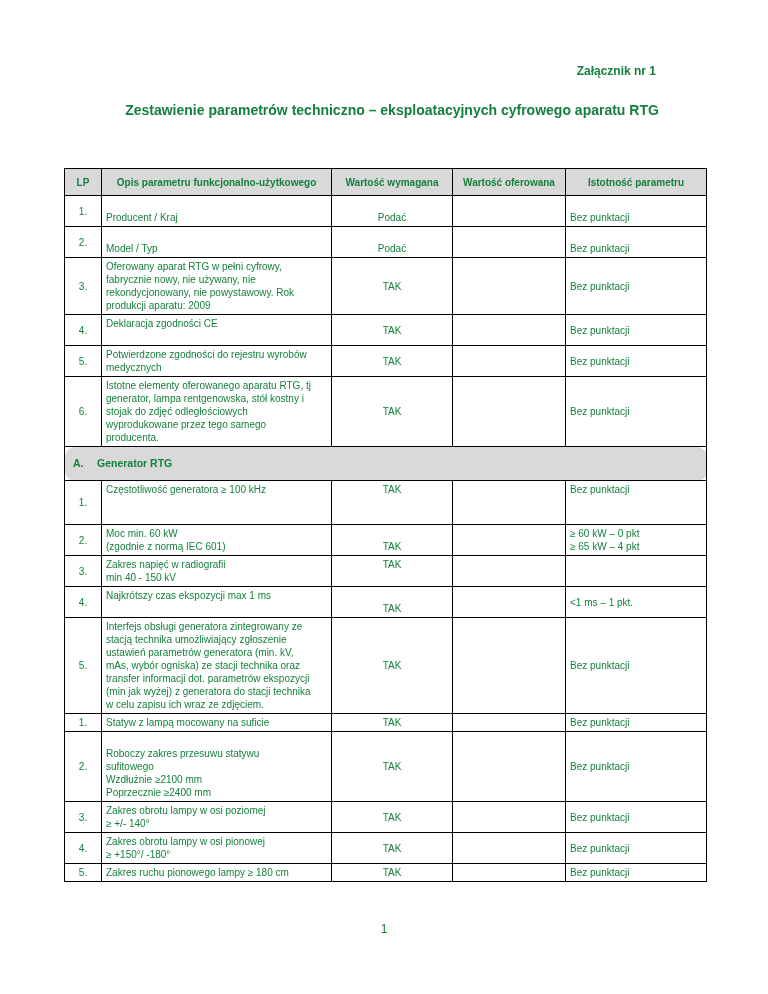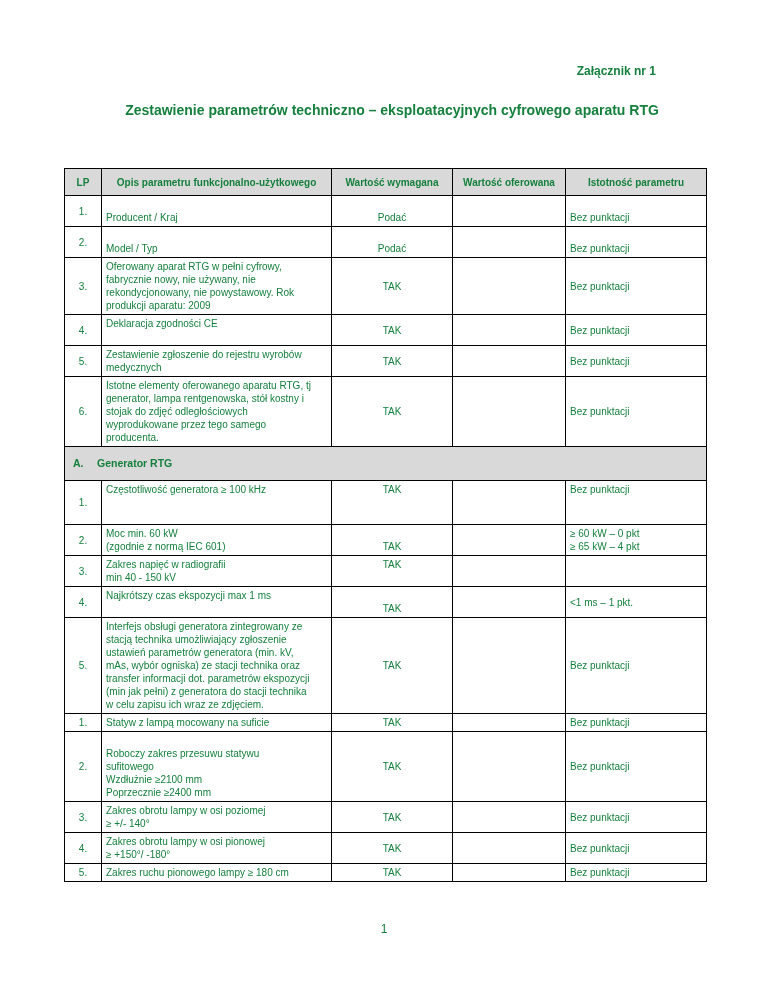--- a/index.html
+++ b/index.html
@@ -61,20 +61,21 @@
   .cell-ofe { text-align: left; }
   .cell-ist { text-align: left; }
   .cell-line { white-space: nowrap; overflow: hidden; }
   tr.section-row { height: 34px; }
   tr.section-row td {
     background: #d9d9d9;
     font-weight: bold;
     font-size: 10.5px;
     vertical-align: middle;
     padding-left: 8px;
+    border-radius: 10px;
   }
   .sec-label { display: inline-block; width: 24px; }
   .page-number {
     position: absolute;
     bottom: 58px;
     left: 0;
     width: 100%;
     text-align: center;
     font-size: 12px;
   }
@@ -167,21 +168,21 @@
               <div class="cell-line">TAK</div>
             </td>
             <td class="cell-ofe"></td>
             <td class="cell-ist">
               <div class="cell-line">Bez punktacji</div>
             </td>
           </tr>
           <tr>
             <td class="cell-lp">5.</td>
             <td class="cell-opis">
-              <div class="cell-line">Zestawienie zgłoszenie do rejestru wyrobów</div>
+              <div class="cell-line">Potwierdzone zgodności do rejestru wyrobów</div>
               <div class="cell-line">medycznych</div>
             </td>
             <td class="cell-wym">
               <div class="cell-line">TAK</div>
             </td>
             <td class="cell-ofe"></td>
             <td class="cell-ist">
               <div class="cell-line">Bez punktacji</div>
             </td>
           </tr>
@@ -269,21 +270,21 @@
             </td>
           </tr>
           <tr>
             <td class="cell-lp">5.</td>
             <td class="cell-opis">
               <div class="cell-line">Interfejs obsługi generatora zintegrowany ze</div>
               <div class="cell-line">stacją technika umożliwiający zgłoszenie</div>
               <div class="cell-line">ustawień parametrów generatora (min. kV,</div>
               <div class="cell-line">mAs, wybór ogniska) ze stacji technika oraz</div>
               <div class="cell-line">transfer informacji dot. parametrów ekspozycji</div>
-              <div class="cell-line">(min jak pełni) z generatora do stacji technika</div>
+              <div class="cell-line">(min jak wyżej) z generatora do stacji technika</div>
               <div class="cell-line">w celu zapisu ich wraz ze zdjęciem.</div>
             </td>
             <td class="cell-wym">
               <div class="cell-line">TAK</div>
             </td>
             <td class="cell-ofe"></td>
             <td class="cell-ist">
               <div class="cell-line">Bez punktacji</div>
             </td>
           </tr>

